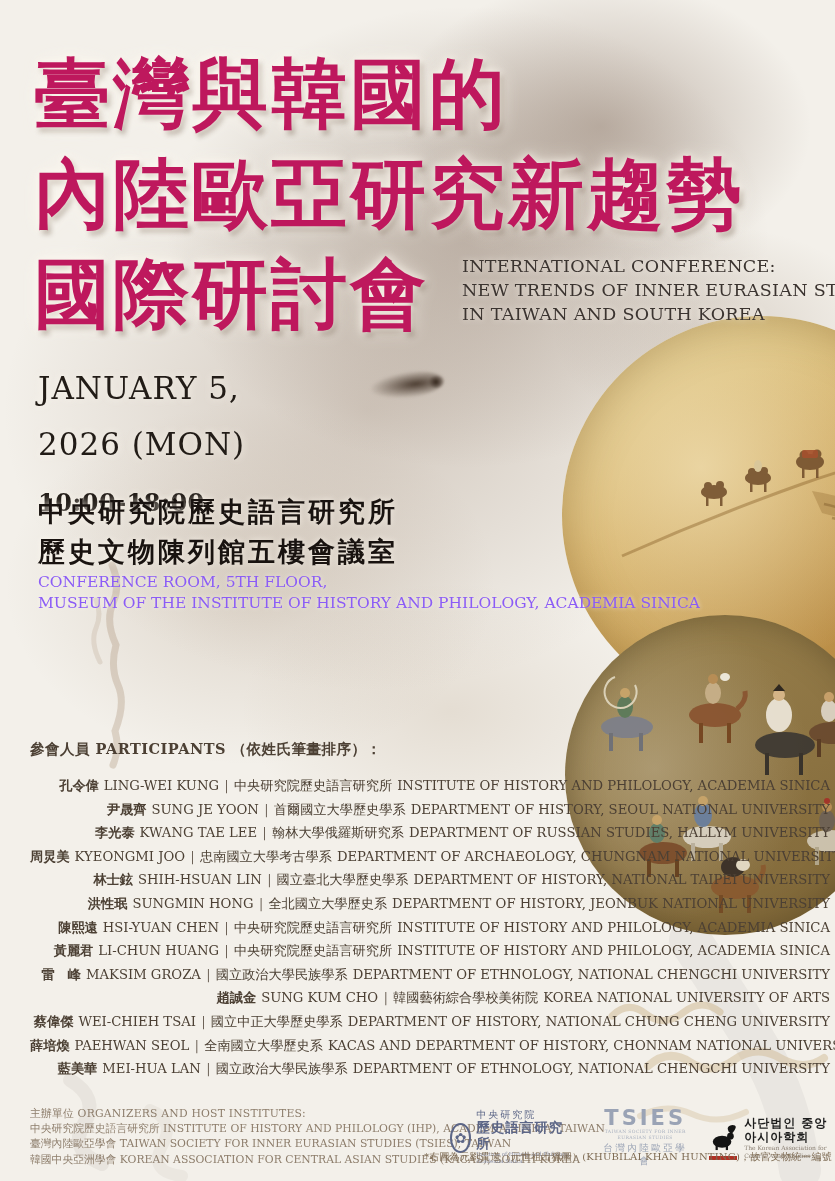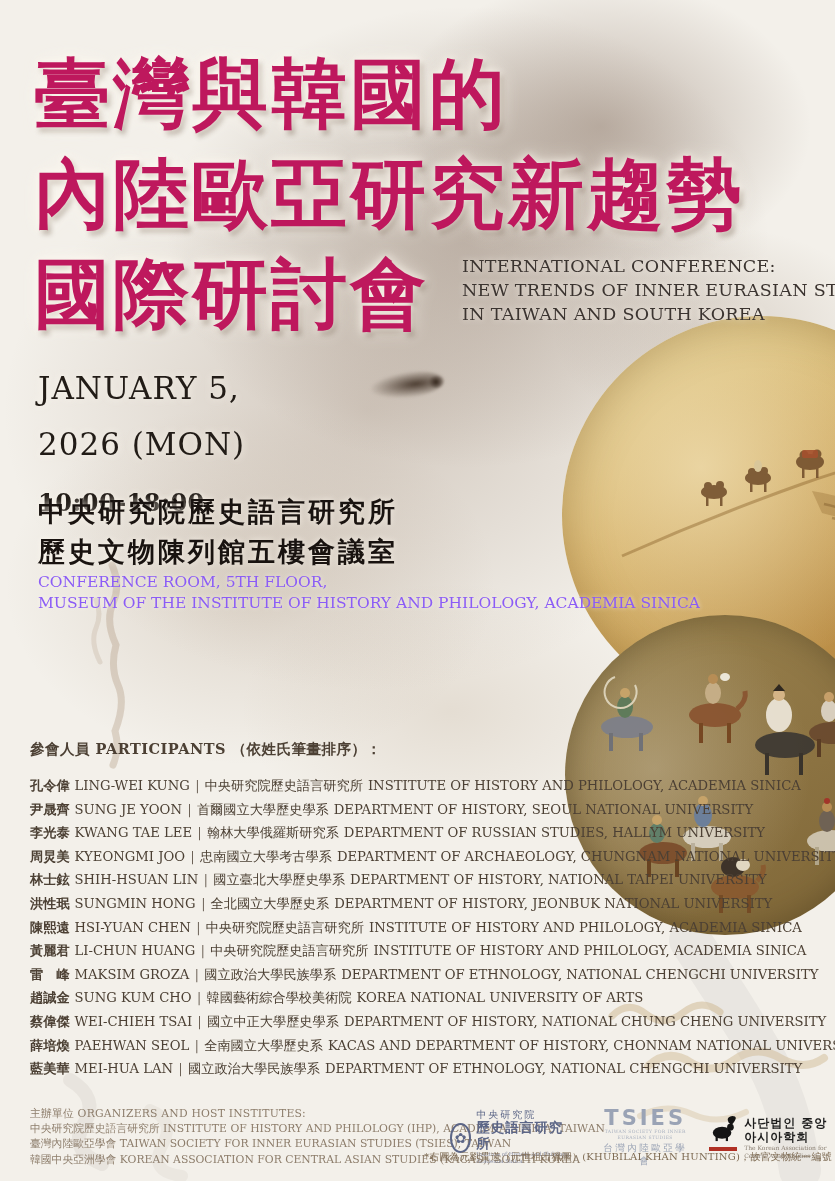--- a/index.html
+++ b/index.html
@@ -70,39 +70,39 @@
     text-shadow:0 0 6px rgba(255,250,240,.85);}
   
   .venue-block{position:absolute;left:38px;top:492px;z-index:6;}
   .venue-zh{font-size:27px;line-height:40px;font-weight:bold;letter-spacing:3px;color:#191310;
     white-space:nowrap;text-shadow:0 0 6px rgba(255,250,240,.8);}
   .venue-en{font-size:15.5px;line-height:21px;color:#8b5cf6;margin-top:0;white-space:nowrap;
     text-shadow:0 0 5px rgba(255,250,240,.8);}
   
   .participants{position:absolute;left:30px;top:740px;z-index:6;width:800px;color:#4c4034;}
   .participants-heading{font-size:14.5px;font-weight:bold;letter-spacing:.5px;margin-bottom:15px;white-space:nowrap;}
-  .participant-row{font-size:13.2px;height:23.6px;line-height:23.6px;white-space:nowrap;}
+  .participant-row{font-size:13.2px;height:23.6px;line-height:23.6px;white-space:nowrap;text-align:right;}
   .p-name-zh{font-weight:bold;margin-right:5px;}
   .p-sep{margin:0 1px;}
   .p-affil-zh{margin-right:5px;}
   
   .organizers{position:absolute;left:30px;top:1106px;z-index:6;color:#8d7d6b;font-size:10.8px;line-height:15.2px;white-space:nowrap;}
   .organizers-heading{letter-spacing:.2px;}
   
   .logos{position:absolute;left:450px;top:1108px;z-index:6;display:flex;align-items:center;gap:16px;}
   .logo-ihp{display:flex;align-items:center;gap:5px;color:#5c6687;}
   .ihp-seal{width:26px;height:26px;border-radius:50%;border:2px solid #5c6687;display:flex;align-items:center;justify-content:center;font-size:14px;color:#5c6687;}
   .ihp-zh-small{font-size:10px;letter-spacing:2px;line-height:9px;}
   .ihp-zh-large{font-size:13.5px;font-weight:bold;letter-spacing:1px;line-height:16px;}
   .ihp-en{font-size:5.5px;color:#8a8fa5;line-height:7px;}
   .logo-tsies{text-align:center;color:#9aa3b5;margin-left:12px;}
   .tsies-acronym{font-family:"DejaVu Sans","Liberation Sans",sans-serif;font-size:21px;font-weight:bold;letter-spacing:3px;line-height:21px;}
   .tsies-line{font-size:4.5px;letter-spacing:.4px;line-height:6px;color:#a8b0bf;}
   .tsies-zh{font-size:9.5px;letter-spacing:2.5px;line-height:13px;color:#9aa3b5;}
-  .logo-kacas{display:flex;align-items:flex-start;gap:6px;}
+  .logo-kacas{display:flex;align-items:flex-end;gap:6px;}
   .kacas-icon{width:30px;text-align:center;}
   .kacas-red-band{width:28px;height:4px;background:#b03024;margin:1px auto 0;}
   .kacas-ko{font-size:12px;font-weight:bold;color:#1d1d1d;letter-spacing:1px;line-height:14px;}
   .kacas-en{font-size:6px;color:#8a7f72;line-height:8px;}
   
   .footnote{position:absolute;left:424px;top:1150px;z-index:6;width:405px;
     font-size:10px;color:#7d6a52;letter-spacing:.2px;white-space:nowrap;}
 </style>
 </head>
 <body>

